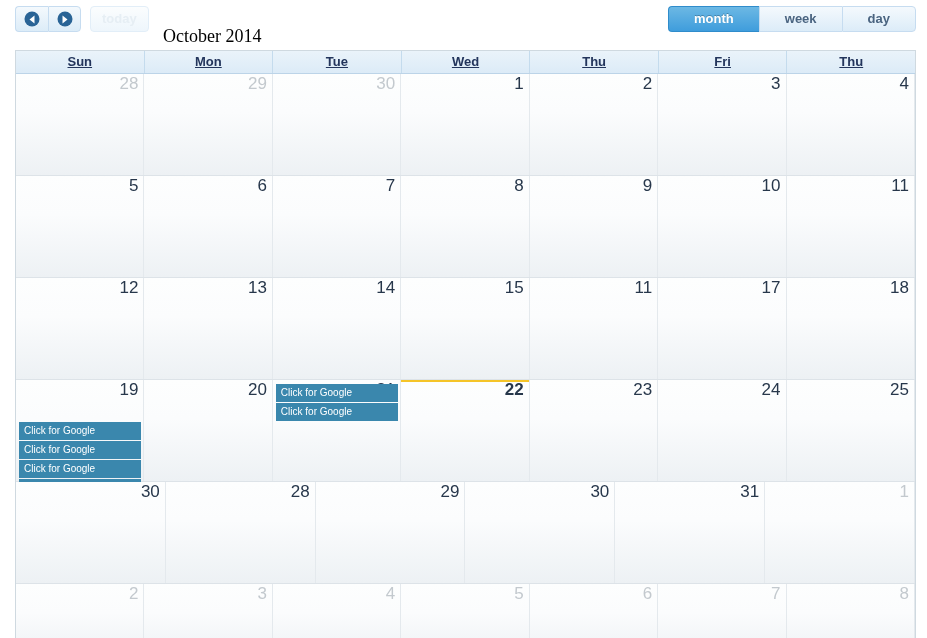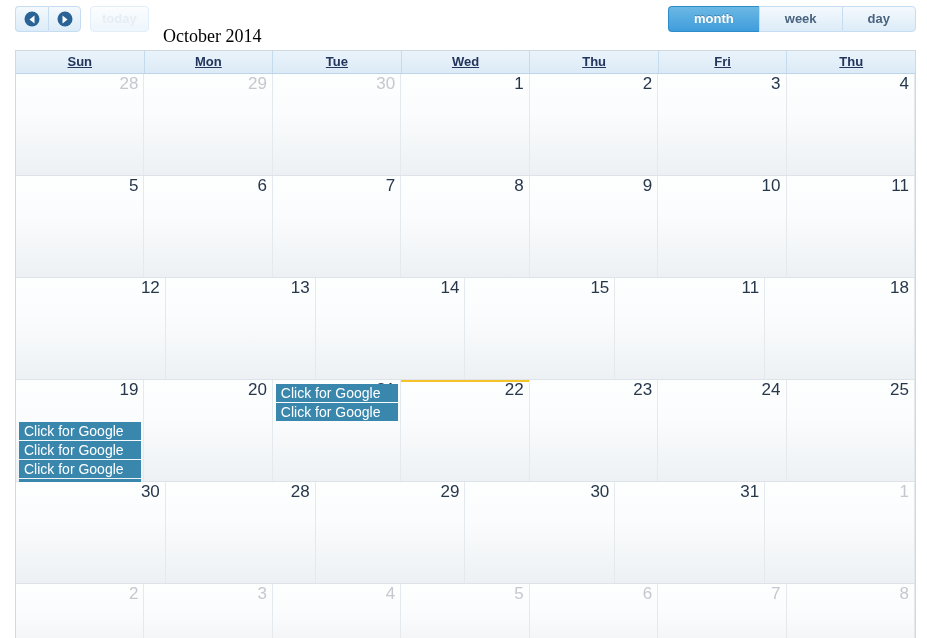--- a/index.html
+++ b/index.html
@@ -200,39 +200,40 @@
     right: 5px;
     font-size: 17px;
     line-height: 16px;
     color: #27374b;
   }
   .fc-day-other .fc-day-number {
     color: #c3c9ce;
   }
   .fc-day-today {
     box-shadow: inset 0 2px 0 0 #f5c428;
+    font-weight: bold;
   }
 
   
   .fc-event-layer {
     position: absolute;
     left: 0;
     top: 0;
     width: 100%;
     height: 100%;
     pointer-events: none;
   }
   .fc-event {
     position: absolute;
     box-sizing: border-box;
     height: 18px;
     background: #3a87ad;
     border: 1px solid #3a87ad;
     color: #ffffff;
-    font-size: 14px;
+    font-size: 10px;
     line-height: 16px;
     padding: 0 2px 0 4px;
     overflow: hidden;
     white-space: nowrap;
     cursor: pointer;
     pointer-events: auto;
   }
 </style>
 </head>
 <body>
@@ -335,20 +336,23 @@
           <div class="fc-day">
             <div class="fc-day-number">14</div>
           </div>
           <div class="fc-day">
             <div class="fc-day-number">15</div>
           </div>
           <div class="fc-day">
             <div class="fc-day-number">11</div>
           </div>
           <div class="fc-day">
+            <div class="fc-day-number">17</div>
+          </div>
+          <div class="fc-day">
             <div class="fc-day-number">18</div>
           </div>
           <div class="fc-event-layer"></div>
         </div>
         <div class="fc-week">
           <div class="fc-day">
             <div class="fc-day-number">19</div>
           </div>
           <div class="fc-day">
             <div class="fc-day-number">20</div>

